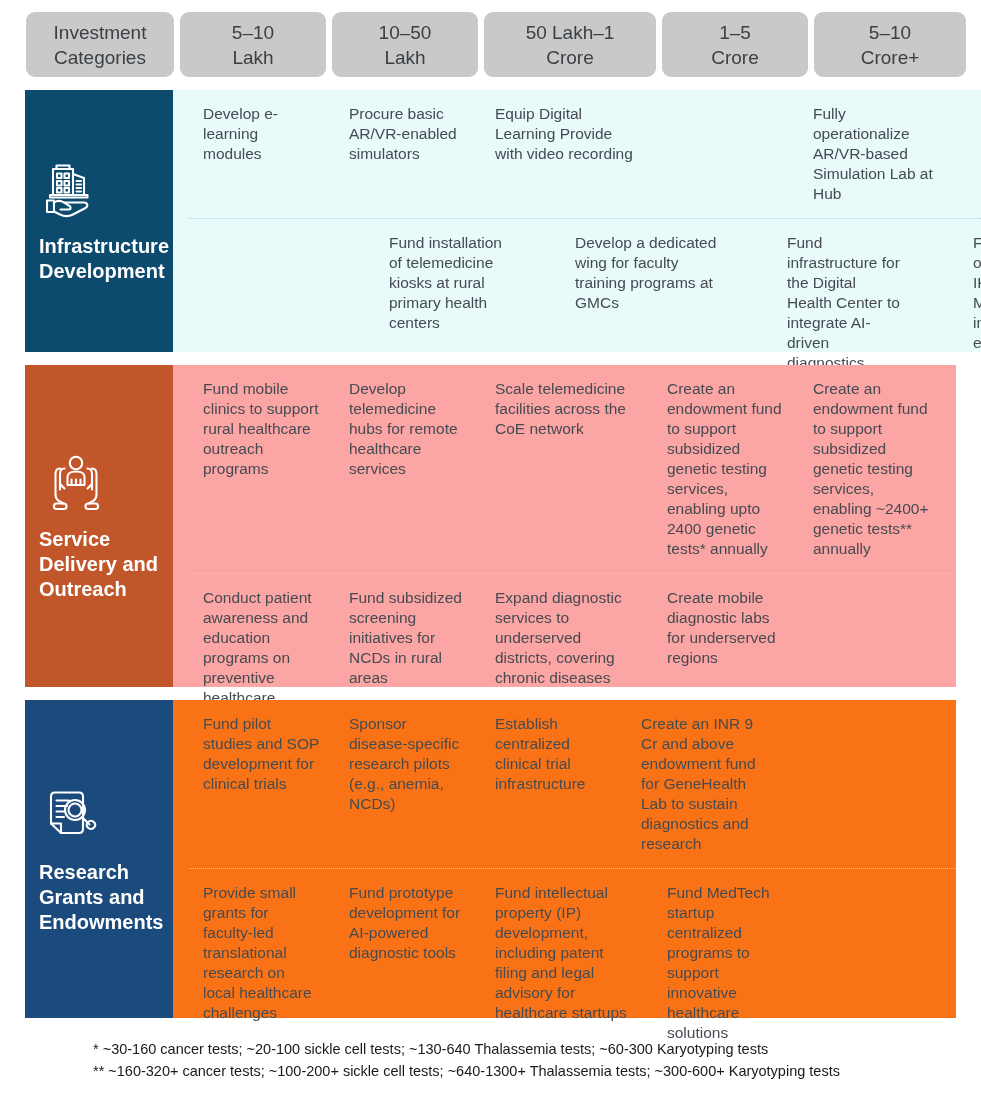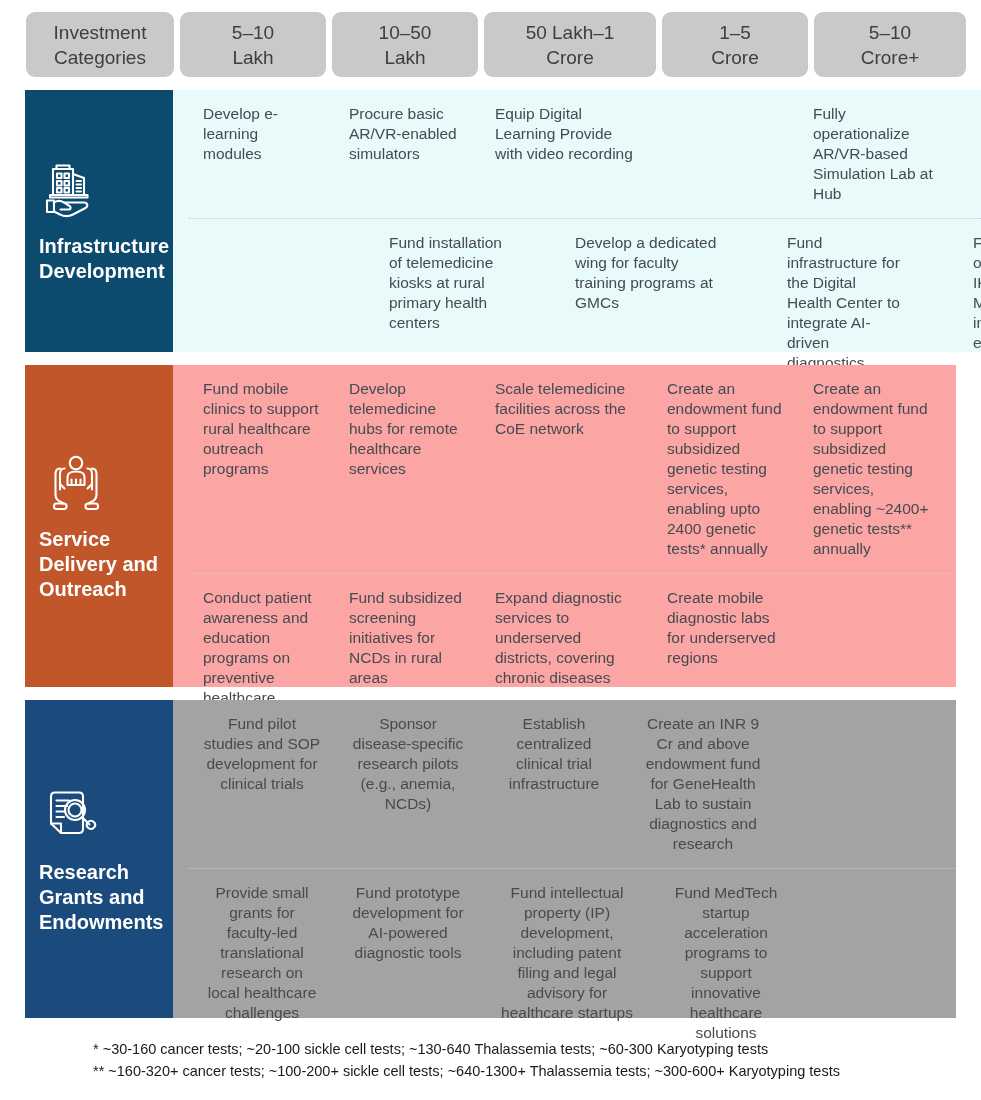--- a/index.html
+++ b/index.html
@@ -97,21 +97,21 @@
   
   .sec-infra .section-label { background: #0c4a6e; }
   .sec-infra .section-grid  { background: #e9fafb; }
   .sec-infra .grid-row.divided { border-top-color: #b3d8da; gap: 40px; }
 
   .sec-service .section-label { background: #c1562a; }
   .sec-service .section-grid  { background: #fca5a5; }
   .sec-service .grid-row.divided { border-top-color: #e0cabe; }
 
   .sec-research .section-label { background: #1b4a7d; }
-  .sec-research .section-grid  { background: #a3a3a3; text-align: center; }
+  .sec-research .section-grid  { background: #f97316; }
   .sec-research .grid-row.divided { border-top-color: #c3cbd4; }
 
   
   .sec-infra   { height: 262px; }
   .sec-service { height: 322px; }
   .sec-research{ height: 318px; }
   .sec-infra .section-label,
   .sec-service .section-label,
   .sec-research .section-label { height: 100%; width: 148px; flex: 0 0 148px; }
 
@@ -248,21 +248,21 @@
       <div class="grid-row">
         <div class="cell c1">Fund pilot studies and SOP development for clinical trials</div>
         <div class="cell c2">Sponsor disease-specific research pilots (e.g., anemia, NCDs)</div>
         <div class="cell c4">Establish centralized clinical trial infrastructure</div>
         <div class="cell c5">Create an INR 9 Cr and above endowment fund for GeneHealth Lab to sustain diagnostics and research</div>
       </div>
       <div class="grid-row divided">
         <div class="cell c1">Provide small grants for faculty-led translational research on local healthcare challenges</div>
         <div class="cell c2">Fund prototype development for AI-powered diagnostic tools</div>
         <div class="cell c3">Fund intellectual property (IP) development, including patent filing and legal advisory for healthcare startups</div>
-        <div class="cell c4">Fund MedTech startup acceleration programs to support innovative healthcare solutions</div>
+        <div class="cell c4">Fund MedTech startup centralized programs to support innovative healthcare solutions</div>
         <div class="cell c5"></div>
       </div>
     </div>
   </div>
 
   <div class="footnotes">
     <div class="footnote">* ~30-160 cancer tests; ~20-100 sickle cell tests; ~130-640 Thalassemia tests; ~60-300 Karyotyping tests</div>
     <div class="footnote">** ~160-320+ cancer tests; ~100-200+ sickle cell tests; ~640-1300+ Thalassemia tests; ~300-600+ Karyotyping tests</div>
   </div>
 

